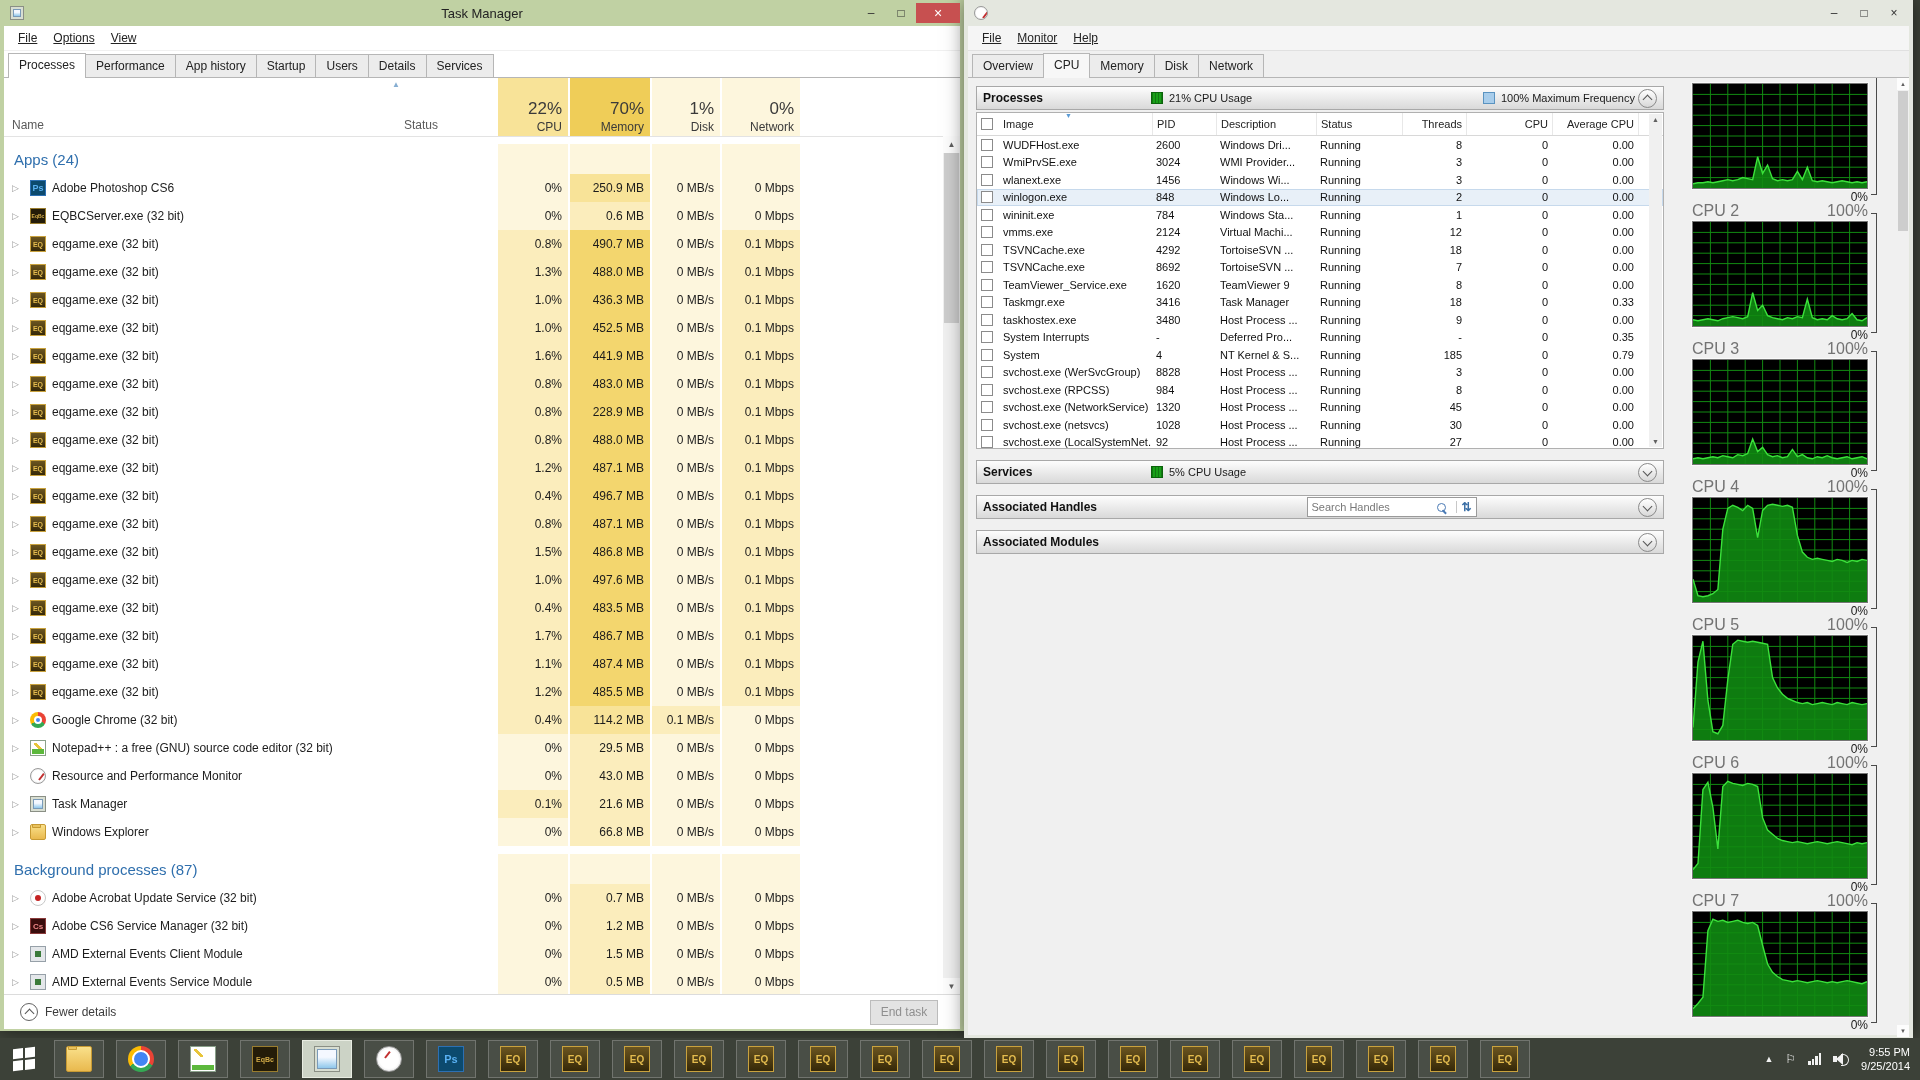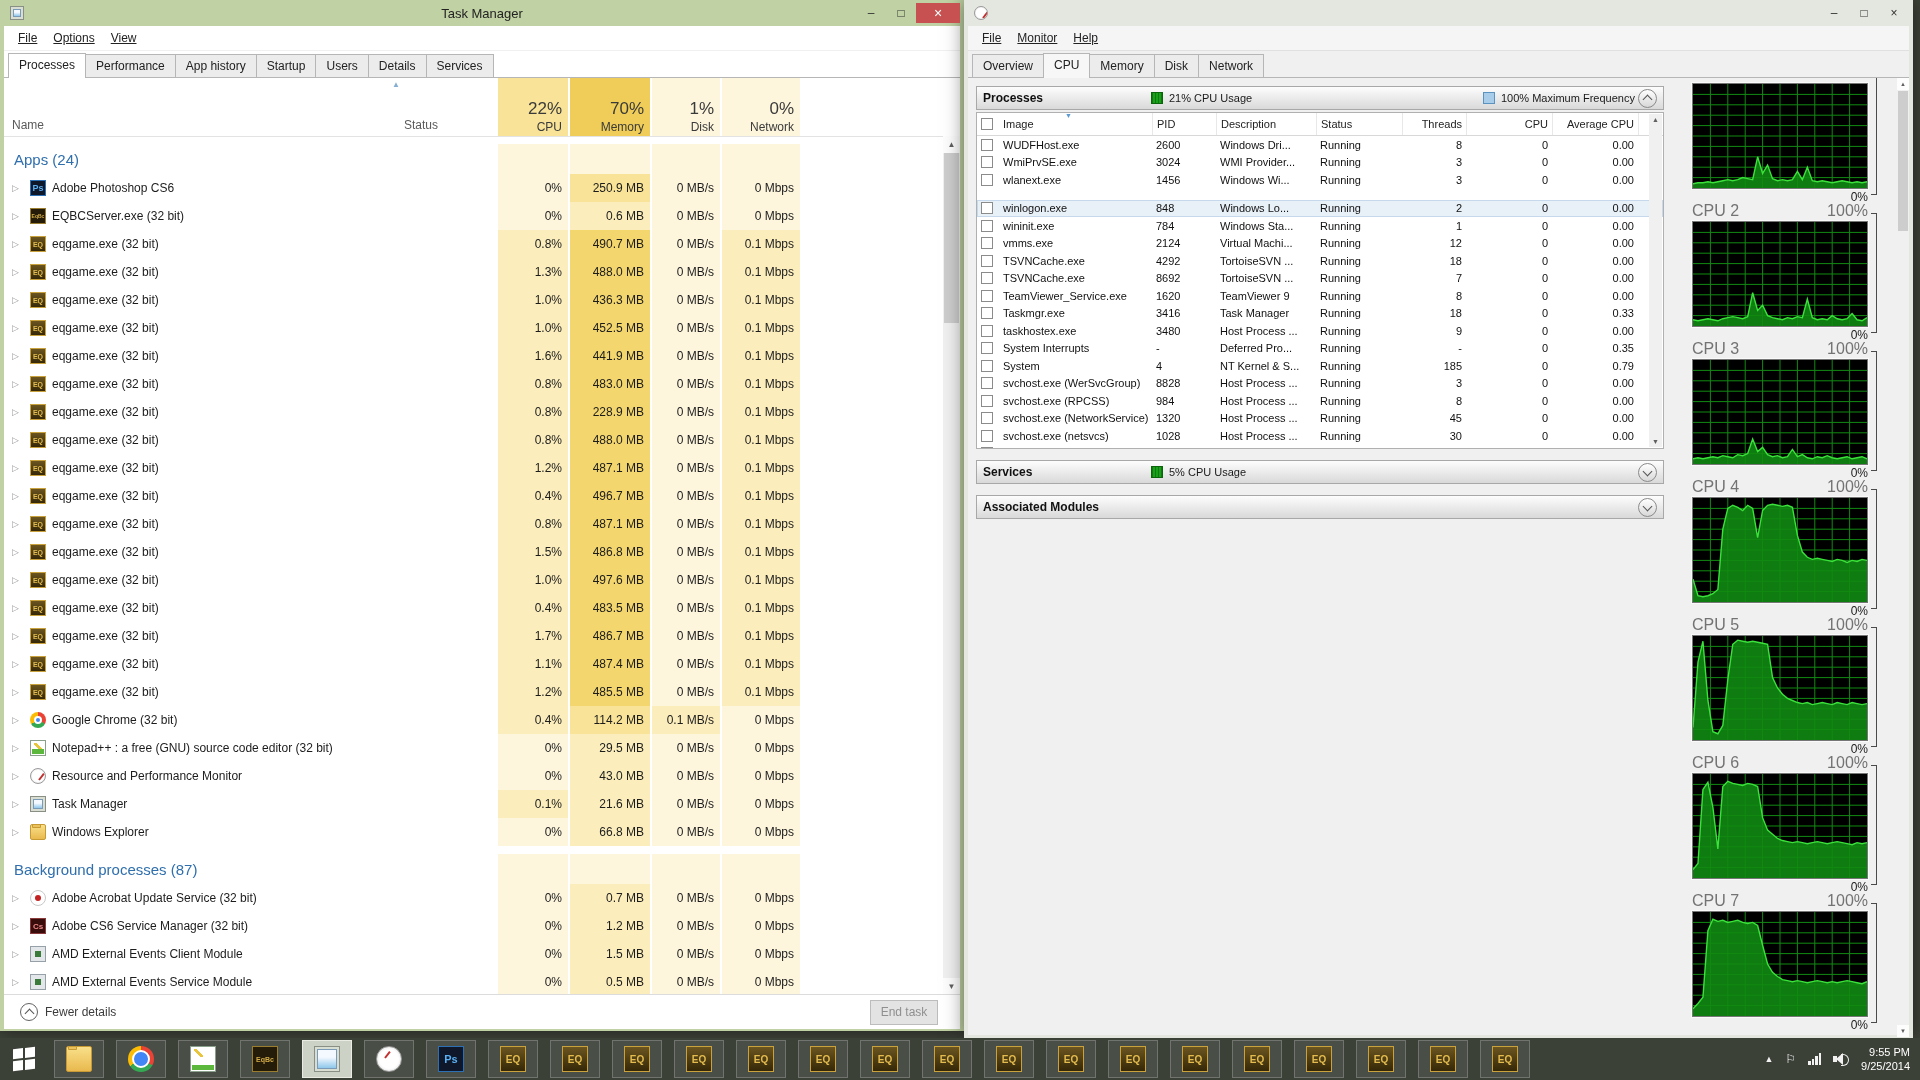--- a/index.html
+++ b/index.html
@@ -57,21 +57,21 @@
   .chev{width:6px;height:6px;border-right:1.6px solid #555;border-bottom:1.6px solid #555;display:inline-block;}
   .chev.up{transform:rotate(-135deg);margin-top:3px;}
   .chev.down{transform:rotate(45deg);margin-bottom:2px;}
   #fewer{font-size:12px;color:#3c3c3c;display:flex;align-items:center;}
   #endtask{margin-left:auto;width:66px;height:23px;background:#e3e3e3;border:1px solid #bcbcbc;
            font-size:12px;color:#8f8f8f;display:flex;align-items:center;justify-content:center;margin-right:6px;}
 
   
   .ic{width:16px;height:16px;display:inline-flex;align-items:center;justify-content:center;
       position:relative;flex:none;box-sizing:border-box;font-weight:bold;overflow:hidden;}
-  .ic-photoshop{background:#0f172a;border:1px solid #2d70b3;color:#59b0f2;font-size:9px;}
+  .ic-photoshop{background:#0c4a6e;border:1px solid #2d70b3;color:#59b0f2;font-size:9px;}
   .ic-cs6{background:#3a0d0d;border:1px solid #8a3a3a;color:#e88;font-size:8px;}
   .ic-eq{background:linear-gradient(#6b5520,#352808);border:1px solid #c9a23e;color:#e3bb4e;font-size:7px;}
   .ic-eqbc{background:#241c08;border:1px solid #9a7d2e;color:#d2ab47;font-size:5px;letter-spacing:0;}
   .ic-chrome{border-radius:50%;background:conic-gradient(#ea4335 0 33%,#34a853 0 66%,#fbbc05 0 100%);}
   .ic-chrome::after{content:"";position:absolute;inset:4px;background:#4285f4;border:2px solid #fff;border-radius:50%;}
   .ic-notepadpp{background:#fff;border:1px solid #8aa08a;}
   .ic-notepadpp::after{content:"";position:absolute;left:1px;right:1px;bottom:1px;height:5px;background:#5cb83c;}
   .ic-notepadpp::before{content:"";position:absolute;left:3px;top:2px;width:9px;height:8px;
       background:linear-gradient(45deg,transparent 40%,#e8c53a 40%,#e8c53a 60%,transparent 60%);}
   .ic-resmon{border-radius:50%;background:radial-gradient(#ffffff 55%,#cfcfcf);border:1px solid #9a9a9a;}
@@ -112,21 +112,21 @@
   .rm-thead{height:22px;border-bottom:1px solid #d8d8d8;position:relative;align-items:center;}
   .rm-thead .hc{font-size:11px;color:#222;padding:0 4px;border-left:1px solid #e8e8e8;height:100%;
       display:flex;align-items:center;overflow:hidden;}
   .rm-thead .hc.r{justify-content:flex-end;}
   .rm-thead .hc.nb{border-left:none;}
   #rm-sort{position:absolute;left:88px;top:-1px;font-size:7px;color:#5b9bd5;}
   #rm-rows{height:312px;overflow:hidden;}
   .rrow{height:17.5px;align-items:center;}
   .rrow .rc{font-size:11px;color:#111;padding:0 4px;overflow:hidden;white-space:nowrap;}
   .rrow .rc.r{text-align:right;}
-  .rrow.sel{background:#e8f0f8;box-shadow:inset 0 0 0 1px #c6d9ec;margin-top:11px;}
+  .rrow.sel{background:#e8f0f8;box-shadow:inset 0 0 0 1px #c6d9ec;}
   .cb{width:10px;height:10px;border:1px solid #8b8b8b;background:#fff;display:inline-block;margin-left:4px;}
   .rm-vscroll{position:absolute;top:1px;bottom:1px;right:1px;width:13px;background:#f0f0f0;
       display:flex;flex-direction:column;justify-content:space-between;align-items:center;}
   .rm-vscroll span{font-size:7px;color:#606060;padding:2px 0;}
   .gapsec{margin-top:11px;}
   .searchbox{width:160px;height:18px;background:#fff;border:1px solid #9a9a9a;display:flex;align-items:center;
       padding:0 4px;margin-left:auto;margin-right:6px;}
   .searchbox .ph{font-size:11px;color:#787878;flex:1;}
   .mag{width:7px;height:7px;border:1.5px solid #4a7ab5;border-radius:50%;position:relative;margin-right:6px;flex:none;}
   .mag::after{content:"";position:absolute;width:5px;height:1.5px;background:#4a7ab5;transform:rotate(45deg);left:4px;top:7px;}
@@ -854,20 +854,32 @@
           <span class="stitle">Services</span>
           <span class="susage">
             <span class="ledgreen"></span>
             <span class="sectext">5% CPU Usage</span>
           </span>
           <span class="chevcirc">
               <span class="chev down"></span>
             </span>
         </div>
 
+        <div class="secbar gapsec">
+          <span class="stitle">Associated Handles</span>
+          <span class="searchbox">
+            <span class="ph">Search Handles</span>
+            <span class="mag"></span>
+            <span class="vdiv"></span>
+            <span class="refresh">⇅</span>
+          </span>
+          <span class="chevcirc">
+              <span class="chev down"></span>
+            </span>
+        </div>
 
         <div class="secbar gapsec">
           <span class="stitle">Associated Modules</span>
           <span class="chevcirc">
               <span class="chev down"></span>
             </span>
         </div>
       </div>
 
       <div id="rm-graphs">

